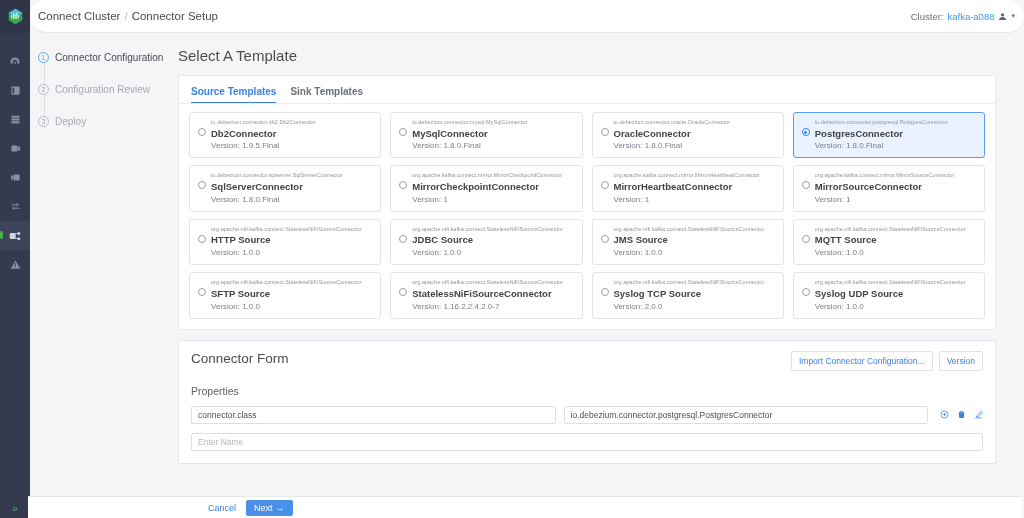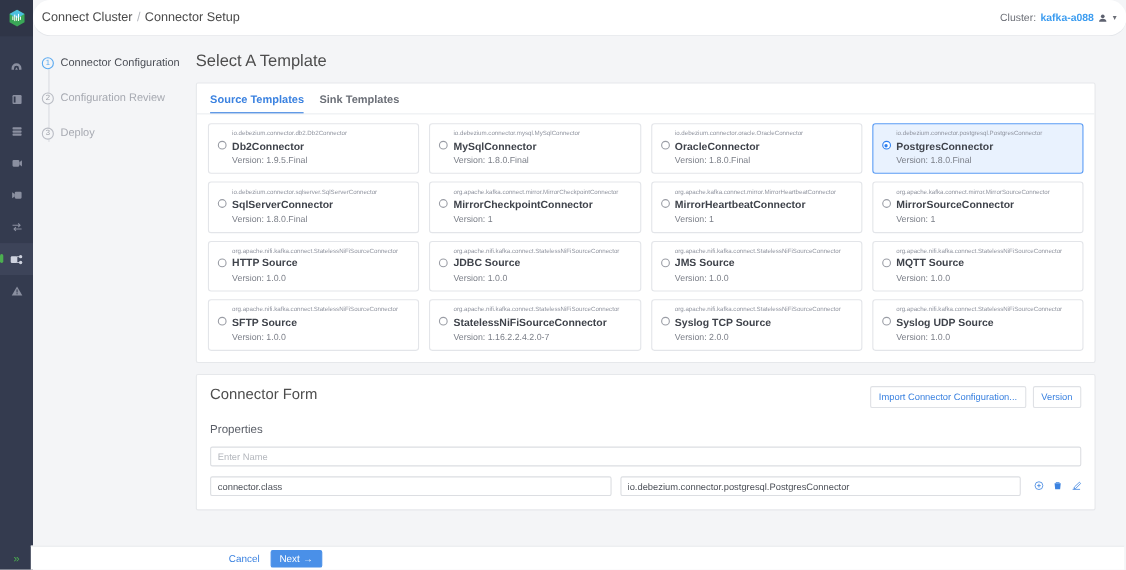--- a/index.html
+++ b/index.html
@@ -44,21 +44,21 @@
   .topbar {
     height: 33px; background: #ffffff; border-bottom: 1px solid #e4e6ea;
     display: flex; align-items: center; flex: 0 0 33px; border-radius: 16px;
   }
   .breadcrumb { margin-left: 8px; font-size: 11.5px; color: #4a4a4a; display: flex; align-items: center; gap: 4px; }
   .breadcrumb .sep { color: #b6b9bf; }
   .topbar-right {
     margin-left: auto; margin-right: 9px; display: flex; align-items: center; gap: 4px;
     font-size: 9.5px; color: #6b6e76;
   }
-  .topbar-right .cl-name { color: #3b9cf0; font-weight: bold; }
+  .topbar-right .cl-name { color: #3b9cf0; }
   .user-ic { color: #5e6270; display: flex; align-items: center; }
   .caret { font-size: 7px; color: #6b6e76; }
 
   
   .body { flex: 1 1 auto; display: flex; min-height: 0; position: relative; }
 
   .steps {
     width: 140px; flex: 0 0 140px; padding: 18px 0 0 8px; position: relative;
   }
   .step { display: flex; align-items: center; gap: 6px; height: 12px; margin-bottom: 20px; position: relative; }
@@ -405,23 +405,20 @@
 
         <div class="panel form-panel">
           <div class="form-head">
             <div class="form-title">Connector Form</div>
             <div class="form-actions">
               <button class="btn-outline">Import Connector Configuration...</button>
               <button class="btn-outline">Version</button>
             </div>
           </div>
           <div class="props-label">Properties</div>
-          <div class="row">
-            <input class="inp inp-full" type="text" placeholder="Enter Name" style="">
-          </div>
           <div class="row">
             <input class="inp inp-half" type="text" value="connector.class" style="">
             <input class="inp inp-half" type="text" value="io.debezium.connector.postgresql.PostgresConnector" style="">
             <div class="row-icons">
               <span>
                 <svg width="9" height="9" viewBox="0 0 16 16" fill="none" stroke="#3b82e0" stroke-width="1.3">
                     <circle cx="8" cy="8" r="6.3"></circle>
                     <path d="M8 5v6M5 8h6"></path>
                   </svg>
               </span>
@@ -431,20 +428,23 @@
                   </svg>
               </span>
               <span>
                 <svg width="9" height="9" viewBox="0 0 16 16" fill="none" stroke="#3b82e0" stroke-width="1.3">
                     <path d="M13 2.5L15 4.5 7 12.5 4.2 13 4.8 10.2z"></path>
                     <path d="M2 14h12"></path>
                   </svg>
               </span>
             </div>
           </div>
+          <div class="row">
+            <input class="inp inp-full" type="text" placeholder="Enter Name" style="">
+          </div>
         </div>
       </div>
     </div>
 
     <div class="footer">
       <button class="btn-cancel">Cancel</button>
       <button class="btn-next">
         <span>Next</span>
         <span>→</span>
       </button>

